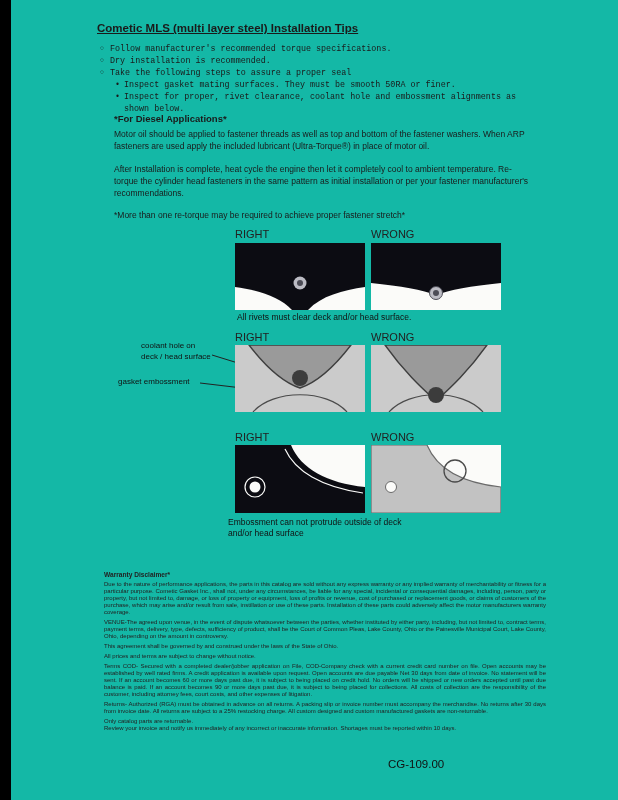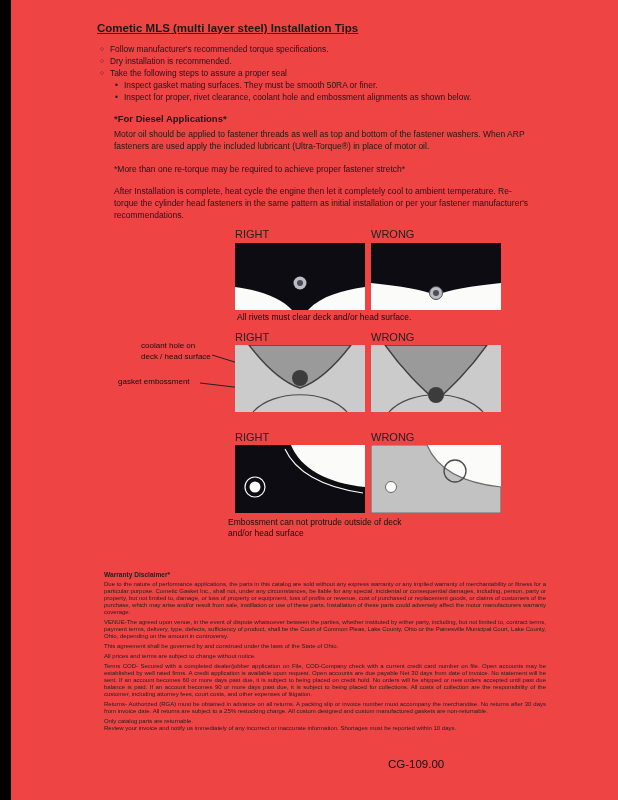--- a/index.html
+++ b/index.html
@@ -1,24 +1,24 @@
 <!DOCTYPE html>
 <html><head>
 <meta charset="utf-8">
 <style>
   * { margin:0; padding:0; box-sizing:border-box; }
   html,body { background:#ffffff; }
   body { font-family:"Liberation Sans", sans-serif; color:#1a1a1a; }
-  .page { position:relative; width:618px; height:800px; background:#ef4444; overflow:hidden; }
+  .page { position:relative; width:618px; height:800px; background:#14b8a6; overflow:hidden; }
   .left-bar { position:absolute; left:0; top:0; width:11px; height:800px; background:#000; }
 
   .title { position:absolute; left:97px; top:22px; font-size:11.5px; font-weight:bold;
            text-decoration:underline; }
 
-  .tips { position:absolute; left:100px; top:43px; font-size:8.4px; line-height:12px; width:440px; }
+  .tips { position:absolute; left:100px; top:43px; font-size:8.4px; line-height:12px; width:440px;font-family:Liberation Mono, monospace; }
   .bullet { position:relative; padding-left:10px; }
   .bullet::before { content:"○"; position:absolute; left:0; top:0; font-size:6.5px; }
   .sub-bullets { margin-left:15px; }
   .sub-bullet { position:relative; padding-left:9px; }
   .sub-bullet::before { content:"•"; position:absolute; left:0; top:0; }
 
   .diesel { position:absolute; left:114px; top:113px; width:420px; font-size:8.5px; line-height:12.2px; }
   .diesel-heading { font-size:9.5px; font-weight:bold; margin-bottom:3px; }
   .diesel p { margin-bottom:10px; }
 
@@ -62,22 +62,22 @@
       </div>
       <div class="sub-bullet">
         <span>Inspect for proper, rivet clearance, coolant hole and embossment alignments as shown below.</span>
       </div>
     </div>
   </div>
 
   <div class="diesel">
     <div class="diesel-heading">*For Diesel Applications*</div>
     <p>Motor oil should be applied to fastener threads as well as top and bottom of the fastener washers. When ARP fasteners are used apply the included lubricant (Ultra-Torque®) in place of motor oil.</p>
+    <p>After Installation is complete, heat cycle the engine then let it completely cool to ambient temperature. Re-torque the cylinder head fasteners in the same pattern as initial installation or per your fastener manufacturer's recommendations.</p>
     <p>*More than one re-torque may be required to achieve proper fastener stretch*</p>
-    <p>After Installation is complete, heat cycle the engine then let it completely cool to ambient temperature. Re-torque the cylinder head fasteners in the same pattern as initial installation or per your fastener manufacturer's recommendations.</p>
   </div>
 
   <div class="dg-label" style="left:235px; top:228px;">RIGHT</div>
   <div class="dg-label" style="left:371px; top:228px;">WRONG</div>
 
   <div class="dg-img" style="left:235px; top:243px;">
     <svg viewBox="0 0 130 67">
       <rect width="130" height="67" fill="#0c0c12"></rect>
       <path d="M0,44 C22,47 44,53 57,67 L0,67 Z" fill="#fbfbf9"></path>
       <path d="M130,44 C108,47 86,53 73,67 L130,67 Z" fill="#fbfbf9"></path>

